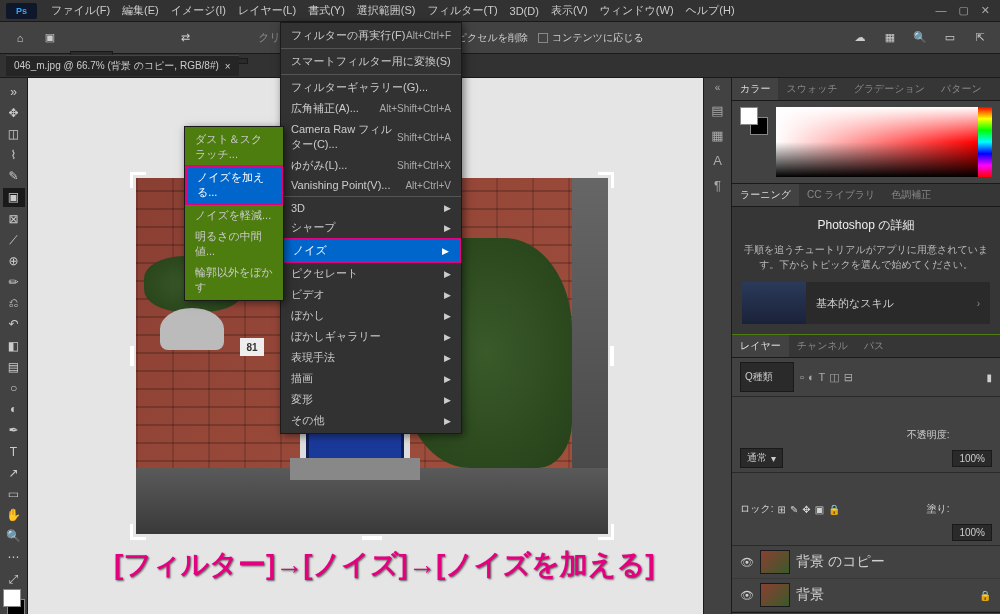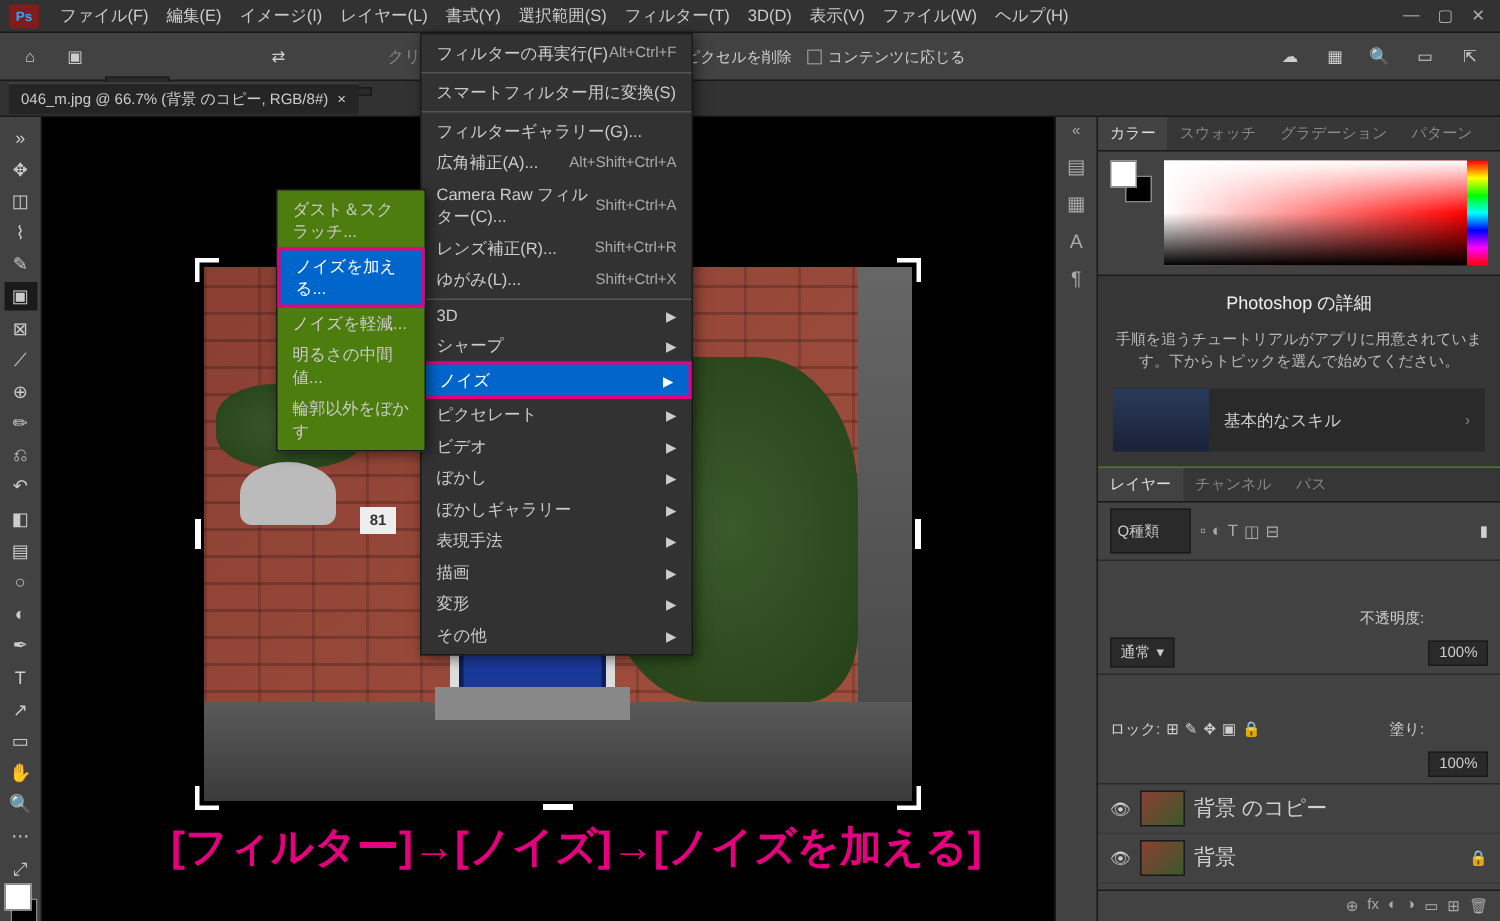--- a/index.html
+++ b/index.html
@@ -1,34 +1,34 @@
 <!DOCTYPE html>
 <html><head>
 <meta charset="utf-8">
 <style>
 * { margin: 0; padding: 0; box-sizing: border-box; font-family: "Meiryo", "Yu Gothic", sans-serif; }
 body { width: 1000px; height: 614px; background: #323232; color: #d0d0d0; font-size: 11px; overflow: hidden; position: relative; }
 .titlebar { height: 22px; background: #323232; display: flex; align-items: center; padding: 0 6px; border-bottom: 1px solid #1a1a1a; }
-.ps-icon { width: 20px; height: 16px; background: #7f1d1d; color: #31a8ff; display: flex; align-items: center; justify-content: center; font-size: 9px; font-weight: bold; border-radius: 2px; margin-right: 8px; }
+.ps-icon { width: 31px; height: 16px; background: #0f172a; color: #31a8ff; display: flex; align-items: center; justify-content: center; font-size: 9px; font-weight: bold; border-radius: 2px; margin-right: 8px; }
 .menu-item { padding: 2px 6px; cursor: pointer; color: #ccc; }
 .window-controls { margin-left: auto; display: flex; gap: 12px; color: #aaa; padding-right: 4px; }
 .toolbar-row { height: 32px; background: #424242; display: flex; align-items: center; padding: 0 10px; gap: 10px; border-bottom: 1px solid #1a1a1a; }
 .tb-icon { width: 20px; height: 20px; display: flex; align-items: center; justify-content: center; color: #ccc; cursor: pointer; }
 .dropdown-small { background: #2a2a2a; border: 1px solid #1a1a1a; padding: 2px 6px; color: #ccc; font-size: 10px; display: flex; align-items: center; gap: 4px; margin-top: 47px; }
 .checkbox-ctrl { display: flex; align-items: center; gap: 4px; font-size: 10px; }
 .cb-box { width: 10px; height: 10px; border: 1px solid #888; display: flex; align-items: center; justify-content: center; font-size: 8px; }
 .cb-box.checked::after { content: "✓"; color: #ccc; }
 .tb-spacer { flex: 1; }
 .tab-row { height: 24px; background: #323232; display: flex; align-items: center; padding: 0 6px; border-bottom: 1px solid #1a1a1a; }
 .doc-tab { background: #252525; padding: 3px 8px; font-size: 10px; color: #ccc; border-top: 1px solid #444; display: flex; align-items: center; gap: 6px; }
 .main-area { display: flex; height: calc(100% - 78px); }
 .left-toolbar { width: 28px; background: #424242; border-right: 1px solid #1a1a1a; padding-top: 4px; display: flex; flex-direction: column; align-items: center; gap: 2px; }
 .left-toolbar .tool { width: 22px; height: 22px; display: flex; align-items: center; justify-content: center; color: #ccc; cursor: pointer; font-size: 12px; }
 .left-toolbar .tool.active { background: #1a1a1a; }
-.canvas-area { flex: 1; background: #000000; position: relative; overflow: hidden; text-align: center; }
+.canvas-area { flex: 1; background: #e5e5e5; position: relative; overflow: hidden; text-align: center; }
 .canvas-surface { position: absolute; left: 108px; top: 100px; width: 472px; height: 356px; }
 .img-frame { width: 100%; height: 100%; position: relative; background: #9a4a3a; overflow: hidden; }
 .brick-wall { position: absolute; inset: 0; background:
   repeating-linear-gradient(0deg, rgba(0,0,0,0.2) 0 2px, transparent 2px 18px),
   repeating-linear-gradient(90deg, rgba(0,0,0,0.15) 0 2px, transparent 2px 36px),
   linear-gradient(135deg, #8a3f33, #a5523f);
 }
 .alley { position: absolute; right: 0; top: 0; width: 36px; height: 100%; background: linear-gradient(#666, #444); }
 .door-frame { position: absolute; left: 164px; top: 64px; width: 110px; height: 232px; background: #ddd; }
 .door { position: absolute; left: 6px; top: 6px; width: 98px; height: 220px; background: #1a3a9a; border: 3px solid #0d1e5a; }
@@ -103,21 +103,21 @@
   <div class="ps-icon">Ps</div>
   <span class="menu-item">ファイル(F)</span>
   <span class="menu-item">編集(E)</span>
   <span class="menu-item">イメージ(I)</span>
   <span class="menu-item">レイヤー(L)</span>
   <span class="menu-item">書式(Y)</span>
   <span class="menu-item">選択範囲(S)</span>
   <span class="menu-item">フィルター(T)</span>
   <span class="menu-item">3D(D)</span>
   <span class="menu-item">表示(V)</span>
-  <span class="menu-item">ファイル(W)</span>
+  <span class="menu-item">ウィンドウ(W)</span>
   <span class="menu-item">ヘルプ(H)</span>
   <div class="window-controls">
     <span>—</span>
     <span>▢</span>
     <span>✕</span>
   </div>
 </div>
 
 <div class="toolbar-row">
   <span class="tb-icon">⌂</span>
@@ -243,20 +243,25 @@
             <div class="bg-sw"></div>
           </div>
         <div class="color-picker">
           <div class="gradient-area"></div>
           <div class="hue-bar"></div>
         </div>
       </div>
     </div>
 
     <div style="border-top:1px solid #1a1a1a">
+      <div class="panel-tabs">
+        <span class="panel-tab active">ラーニング</span>
+        <span class="panel-tab">CC ライブラリ</span>
+        <span class="panel-tab">色調補正</span>
+      </div>
       <div class="learn-panel">
         <div class="learn-title">Photoshop の詳細</div>
         <div class="learn-text">手順を追うチュートリアルがアプリに用意されています。下からトピックを選んで始めてください。</div>
         <div class="skill-card">
           <div class="skill-thumb"></div>
           <div class="skill-label">基本的なスキル</div>
           <div class="skill-chev">›</div>
         </div>
       </div>
     </div>
@@ -339,27 +344,27 @@
     </div>
   <div class="dm-item">
       <span>広角補正(A)...</span>
       <span class="dm-shortcut">Alt+Shift+Ctrl+A</span>
     </div>
   <div class="dm-item">
       <span>Camera Raw フィルター(C)...</span>
       <span class="dm-shortcut">Shift+Ctrl+A</span>
     </div>
   <div class="dm-item">
-      <span>レンズ補正(R)...</span>
-      <span class="dm-shortcut">Shift+Ctrl+R</span>
-    </div>
-  <div class="dm-item">
       <span>ゆがみ(L)...</span>
       <span class="dm-shortcut">Shift+Ctrl+X</span>
     </div>
+  <div class="dm-item">
+      <span>Vanishing Point(V)...</span>
+      <span class="dm-shortcut">Alt+Ctrl+V</span>
+    </div>
   <div class="dm-sep"></div>
   <div class="dm-item">
       <span>3D</span>
       <span class="dm-arrow">▶</span>
     </div>
   <div class="dm-item">
       <span>シャープ</span>
       <span class="dm-arrow">▶</span>
     </div>
   <div class="dm-item hl red-box">

